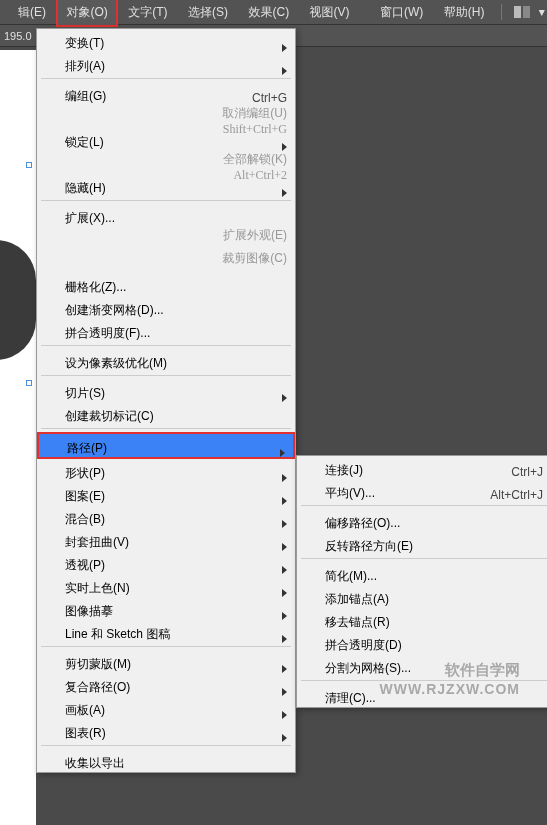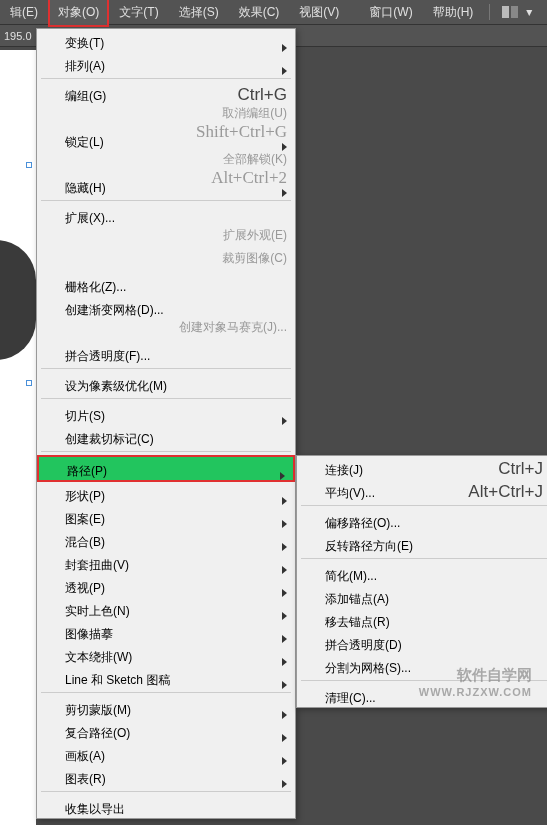--- a/index.html
+++ b/index.html
@@ -3,22 +3,23 @@
   <meta charset="utf-8">
   <style>
     * { margin: 0; padding: 0; box-sizing: border-box; font-family: "Microsoft YaHei", "SimSun", sans-serif; }
     body { background: #4a4a4a; width: 547px; height: 825px; overflow: hidden; position: relative; }
     
     .menubar { 
       background: #535353; 
       height: 25px; 
       display: flex; 
       align-items: center; 
-      padding-left: 0px;
+      padding-left: 8px;
       border-bottom: 1px solid #333;
+      justify-content: space-between;
     }
     .menubar-item {
       color: #e0e0e0;
       font-size: 12px;
       padding: 6px 10px;
       cursor: pointer;
       white-space: nowrap;
     }
     .menubar-item.active {
       background: #5a5a5a;
@@ -105,60 +106,60 @@
       font-size: 12px;
       color: #000;
       cursor: pointer;
       position: relative;
     }
     .menu-item.disabled {
       color: #999;
       flex-direction: column;
     }
     .menu-item.highlighted {
-      background: #22c55e;
+      background: #3b82f6;
     }
     .menu-item.red-box {
       border: 2px solid #e03030;
       height: 27px;
     }
     .menu-label { flex: 1; }
     .menu-shortcut { 
       color: #444; 
-      font-size: 17px;
+      font-size: 12px;
       margin-left: 20px;
     }
     .menu-item.disabled .menu-shortcut { color: #999; font-family: Liberation Serif, serif; }
     .menu-arrow {
       width: 0; height: 0;
       border-top: 4px solid transparent;
       border-bottom: 4px solid transparent;
       border-left: 5px solid #333;
       margin-left: auto;
     }
     .menu-separator {
       height: 1px;
       background: #ccc;
       margin: 3px 4px;
     }
     
     .watermark {
       position: absolute;
       bottom: 125px;
-      right: 15px;
+      right: 27px;
       color: rgba(120,120,120,0.6);
       font-size: 15px;
       font-weight: bold;
       z-index: 200;
       pointer-events: none;
       text-align: right;
       line-height: 1.4;
     }
     .watermark-url {
-      font-size: 11px;
+      font-size: 14px;
       letter-spacing: 1px;
     }
   </style>
 </head>
 <body>
 
 <div class="menubar">
   <span class="menubar-item">辑(E)</span>
   <span class="menubar-item active">对象(O)</span>
   <span class="menubar-item">文字(T)</span>
@@ -226,23 +227,20 @@
     </div>
     <div class="menu-item disabled">
       <span class="menu-label">裁剪图像(C)</span>
     </div>
     <div class="menu-item">
       <span class="menu-label">栅格化(Z)...</span>
     </div>
     <div class="menu-item">
       <span class="menu-label">创建渐变网格(D)...</span>
     </div>
-    <div class="menu-item disabled">
-      <span class="menu-label">创建对象马赛克(J)...</span>
-    </div>
     <div class="menu-item">
       <span class="menu-label">拼合透明度(F)...</span>
     </div>
     <div class="menu-separator"></div>
     <div class="menu-item">
       <span class="menu-label">设为像素级优化(M)</span>
     </div>
     <div class="menu-separator"></div>
     <div class="menu-item">
       <span class="menu-label">切片(S)</span>
@@ -275,24 +273,20 @@
     <div class="menu-item">
       <span class="menu-label">透视(P)</span>
       <span class="menu-arrow"></span>
     </div>
     <div class="menu-item">
       <span class="menu-label">实时上色(N)</span>
       <span class="menu-arrow"></span>
     </div>
     <div class="menu-item">
       <span class="menu-label">图像描摹</span>
-      <span class="menu-arrow"></span>
-    </div>
-    <div class="menu-item">
-      <span class="menu-label">文本绕排(W)</span>
       <span class="menu-arrow"></span>
     </div>
     <div class="menu-item">
       <span class="menu-label">Line 和 Sketch 图稿</span>
       <span class="menu-arrow"></span>
     </div>
     <div class="menu-separator"></div>
     <div class="menu-item">
       <span class="menu-label">剪切蒙版(M)</span>
       <span class="menu-arrow"></span>

